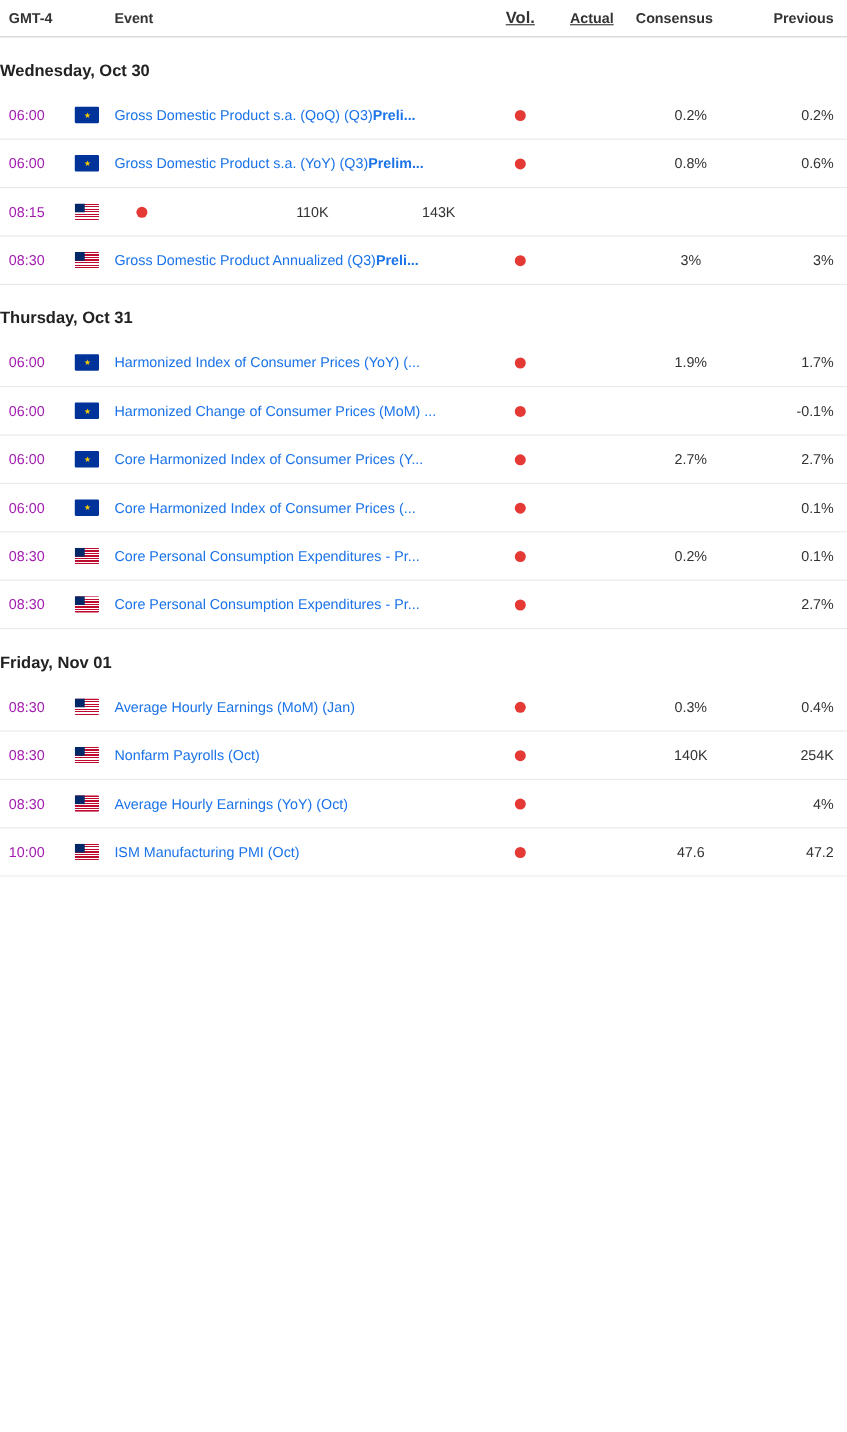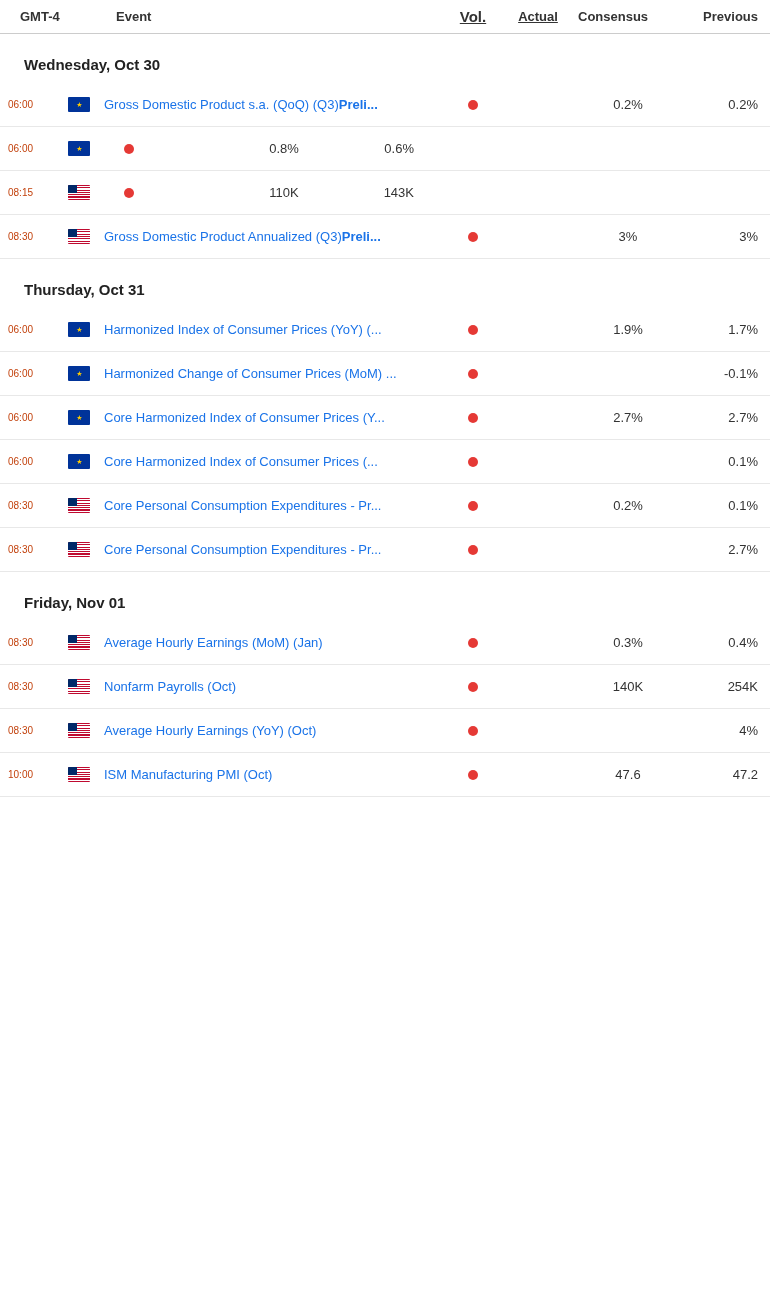--- a/index.html
+++ b/index.html
@@ -15,45 +15,45 @@
     .col-flag { width: 36px; }
     .col-event { flex: 1; font-size: 13px; }
     .col-vol { width: 50px; text-align: center; font-size: 15px; text-decoration: underline; }
     .col-actual { width: 80px; text-align: center; font-size: 13px; text-decoration: underline; }
     .col-consensus { width: 100px; font-size: 13px; }
     .col-previous { width: 80px; text-align: right; font-size: 13px; }
 
     .table-header {
       display: flex;
       align-items: center;
-      padding: 8px 12px 8px 20px;
+      padding: 8px 12px 8px 8px;
       border-bottom: 1px solid #ccc;
       font-weight: 600;
       color: #333;
       font-size: 13px;
     }
 
     .day-header {
-      padding: 22px 12px 10px 24px;
+      padding: 22px 12px 10px 0;
       font-weight: 700;
       font-size: 15px;
       color: #222;
     }
 
     .event-row {
       display: flex;
       align-items: center;
       padding: 14px 12px 14px 8px;
       border-bottom: 1px solid #e8e8e8;
     }
 
     .time-label {
       width: 60px;
-      font-size: 10px;
-      color: #c2410c;
+      font-size: 13px;
+      color: #a21caf;
       font-weight: 500;
     }
 
     .flag-cell {
       width: 36px;
       display: flex;
       align-items: center;
     }
 
     .flag {
@@ -179,20 +179,21 @@
       </div>
       <div class="actual-cell"></div>
       <div class="consensus-cell">0.2%</div>
       <div class="previous-cell">0.2%</div>
     </div>
     <div class="event-row">
       <div class="time-label">06:00</div>
       <div class="flag-cell">
         <div class="flag flag-eu"></div>
       </div>
+      <div class="event-name">Gross Domestic Product s.a. (YoY) (Q3)<span class="bold-part">Prelim...</span></div>
       <div class="vol-cell">
         <span class="red-dot"></span>
       </div>
       <div class="actual-cell"></div>
       <div class="consensus-cell">0.8%</div>
       <div class="previous-cell">0.6%</div>
     </div>
     <div class="event-row">
       <div class="time-label">08:15</div>
       <div class="flag-cell">

